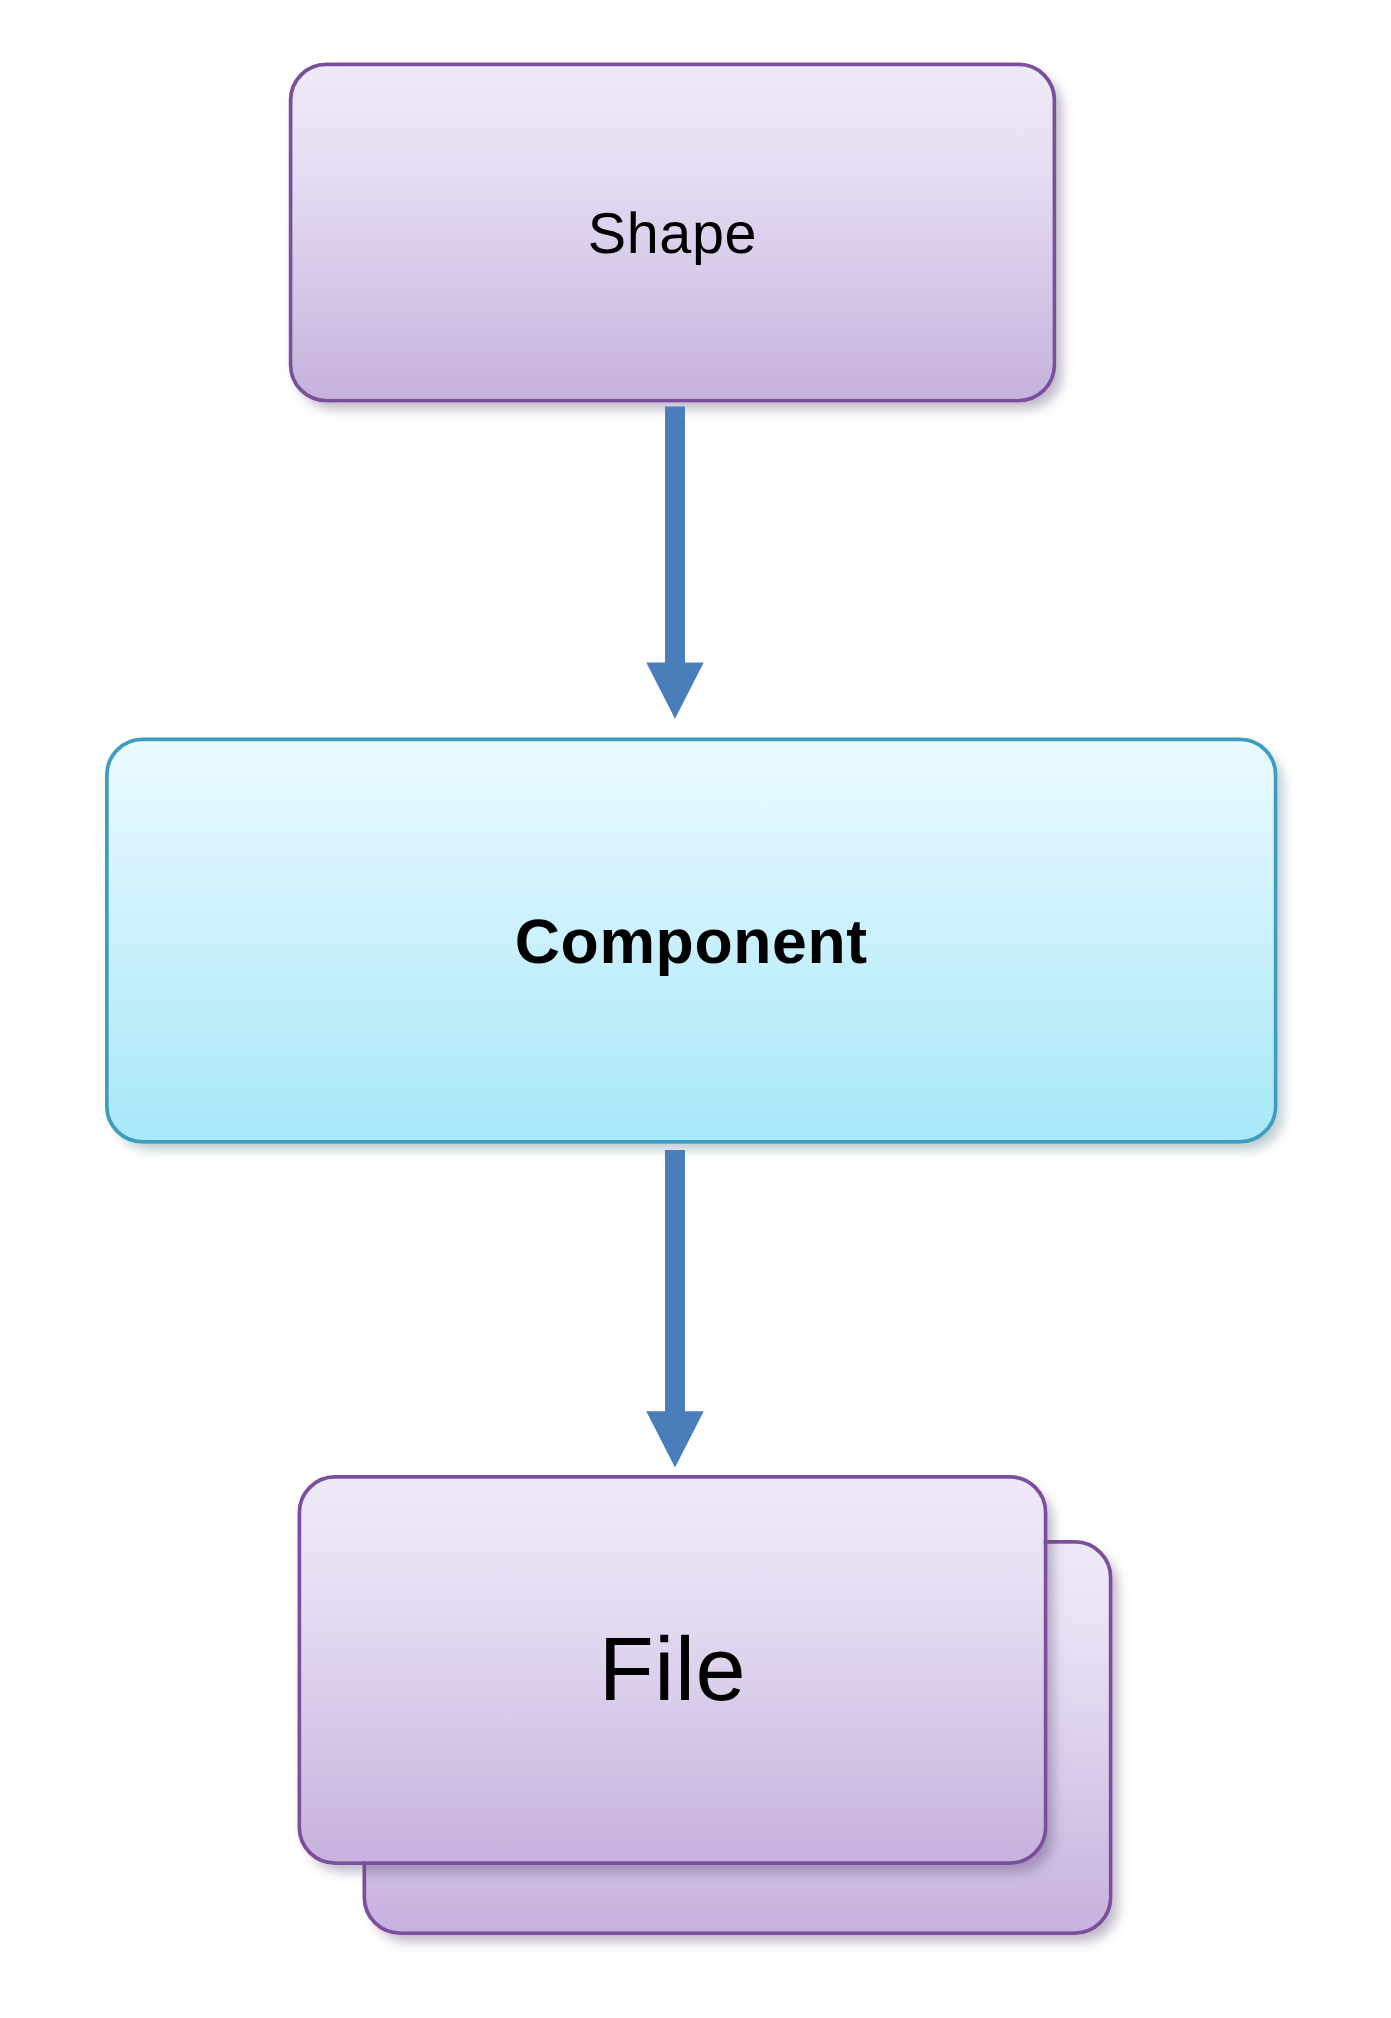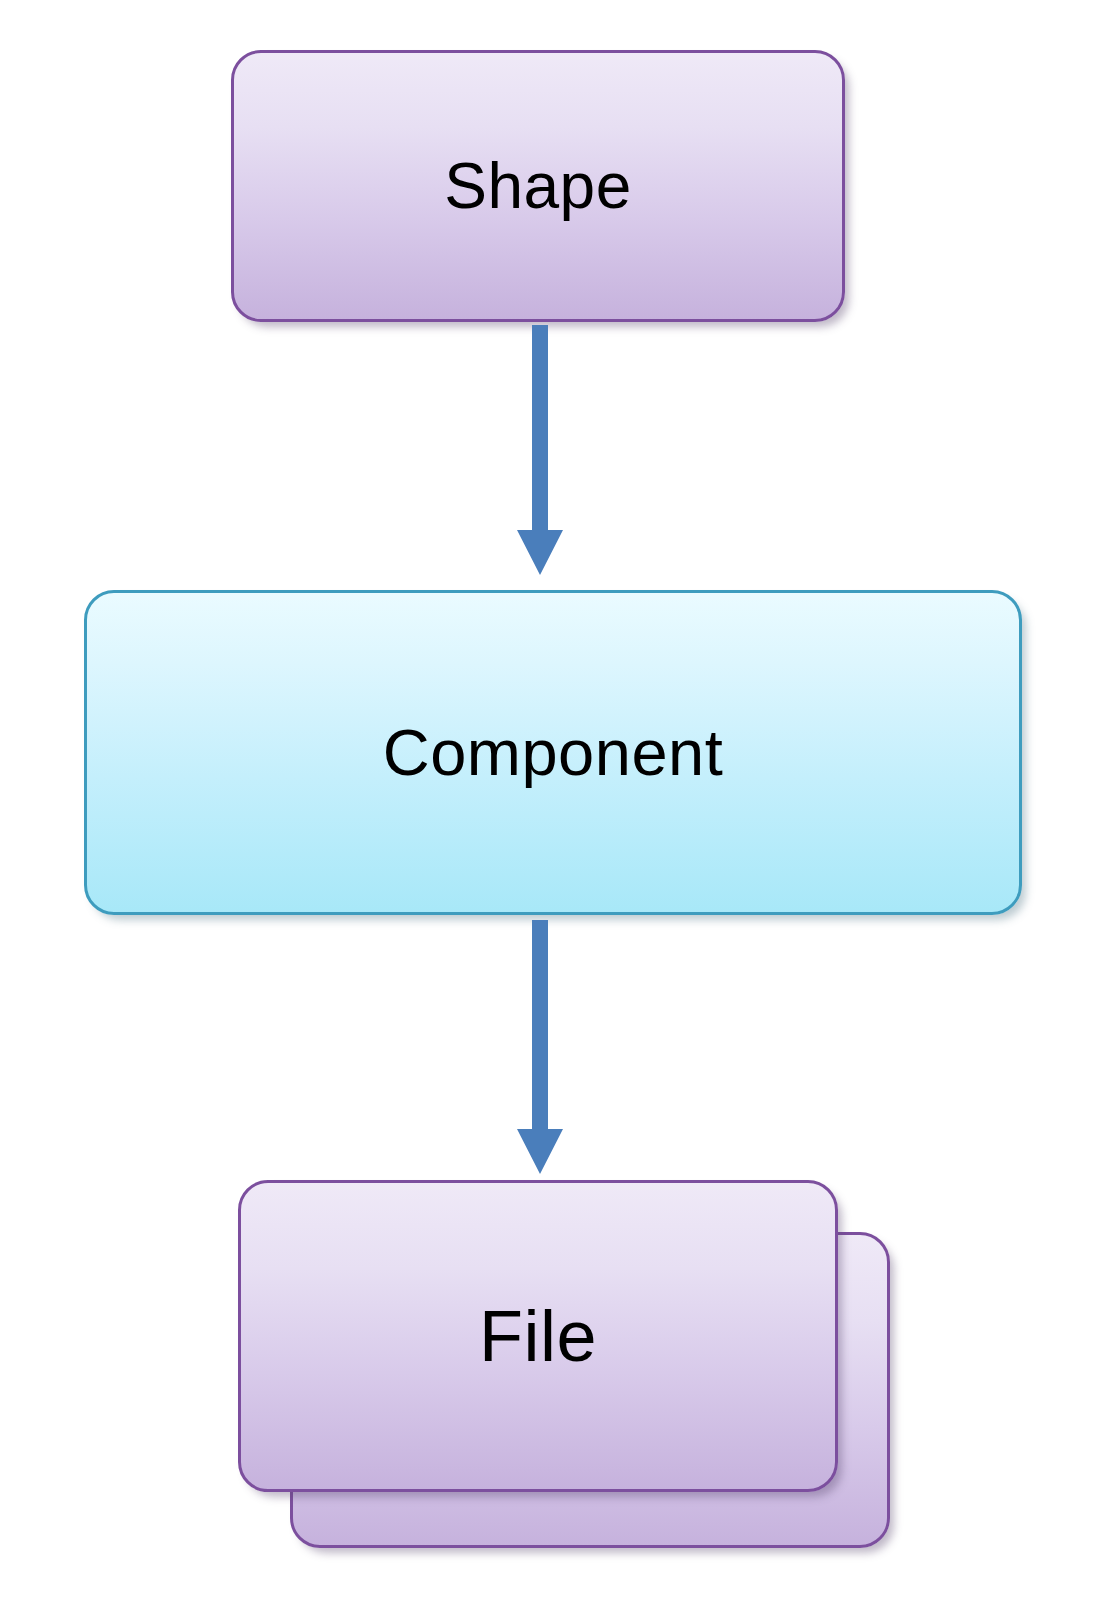--- a/index.html
+++ b/index.html
@@ -54,29 +54,29 @@
     box-shadow: 6px 7px 9px -2px rgba(70, 110, 125, 0.35);
   }
 
   
   #node-shape {
     left: 231px;
     top: 50px;
     width: 614px;
     height: 272px;
   }
-  #node-shape .node-label { font-size: 64px; }
+  #node-shape .node-label { font-size: 46px; }
 
   #node-component {
     left: 84px;
     top: 590px;
     width: 938px;
     height: 325px;
   }
-  #node-component .node-label { font-size: 65px; }
+  #node-component .node-label { font-size: 50px; font-weight: bold; }
 
   
   #node-file-stack {
     position: absolute;
     left: 238px;
     top: 1180px;
     width: 652px;
     height: 372px;
   }
   #node-file-back {

